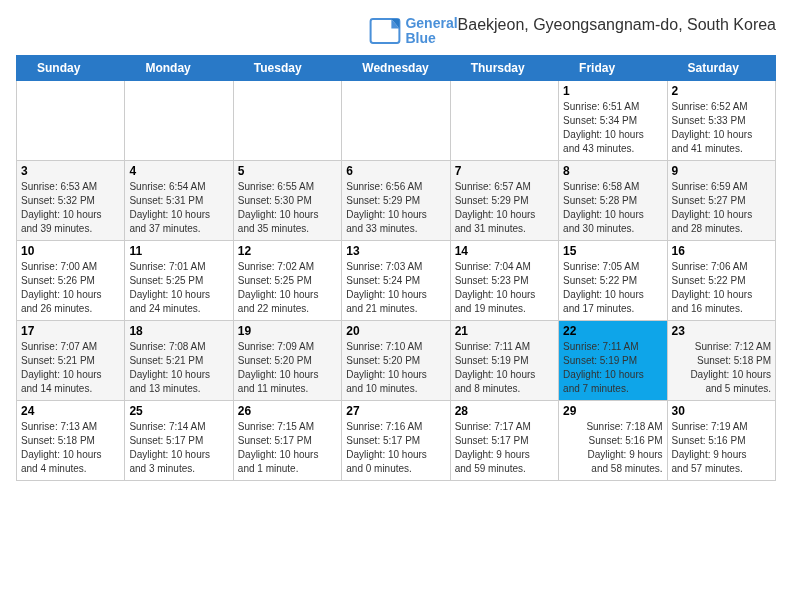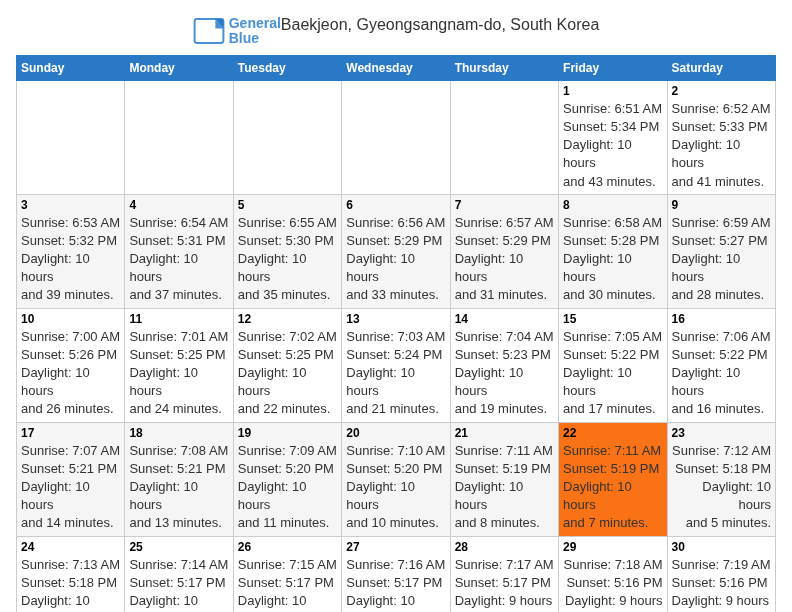--- a/index.html
+++ b/index.html
@@ -6,21 +6,21 @@
     body {
       font-family: Arial, sans-serif;
       background: #fff;
       width: 792px;
       min-height: 612px;
       padding: 16px;
     }
     .header-section {
       display: flex;
       align-items: flex-start;
-      justify-content: center;
+      justify-content: flex-end;
       margin-bottom: 8px;
     }
     .logo {
       display: flex;
       align-items: center;
       gap: 4px;
     }
     .logo-text {
       font-size: 14px;
       font-weight: bold;
@@ -47,21 +47,21 @@
       color: #333;
     }
     .calendar-table {
       width: 100%;
       border-collapse: collapse;
       font-size: 10px;
     }
     .calendar-table th {
       background-color: #2979c7;
       color: white;
-      padding: 5px 4px;
+      padding: 5px 20px;
       text-align: left;
       font-size: 12px;
       font-weight: bold;
       border: 1px solid #2979c7;
     }
     .calendar-table td {
       border: 1px solid #ccc;
       padding: 3px 4px;
       vertical-align: top;
       width: 108px;
@@ -71,21 +71,21 @@
     .calendar-table tr:nth-child(even) td {
       background-color: #f5f5f5;
     }
     .day-number {
       font-weight: bold;
       font-size: 12px;
       display: block;
       margin-bottom: 2px;
     }
     .day-info {
-      font-size: 13px;
+      font-size: 10px;
       color: #333;
       line-height: 1.4;
     }
     .empty-cell {
       background: #fff !important;
     }
     .week-row td {
       height: 80px;
     }
   </style>
@@ -275,21 +275,21 @@
 Daylight: 10 hours
 and 10 minutes.</div>
           </td>
           <td style="background-color: rgb(245, 245, 245);">
             <span class="day-number">21</span>
             <div class="day-info" style="white-space: pre-line;">Sunrise: 7:11 AM
 Sunset: 5:19 PM
 Daylight: 10 hours
 and 8 minutes.</div>
           </td>
-          <td style="background-color: #f97316;">
+          <td style="background-color: #0ea5e9;">
             <span class="day-number">22</span>
             <div class="day-info" style="white-space: pre-line;">Sunrise: 7:11 AM
 Sunset: 5:19 PM
 Daylight: 10 hours
 and 7 minutes.</div>
           </td>
           <td style="background-color: rgb(245, 245, 245);">
             <span class="day-number">23</span>
             <div class="day-info" style="white-space: pre-line; text-align: right;">Sunrise: 7:12 AM
 Sunset: 5:18 PM

